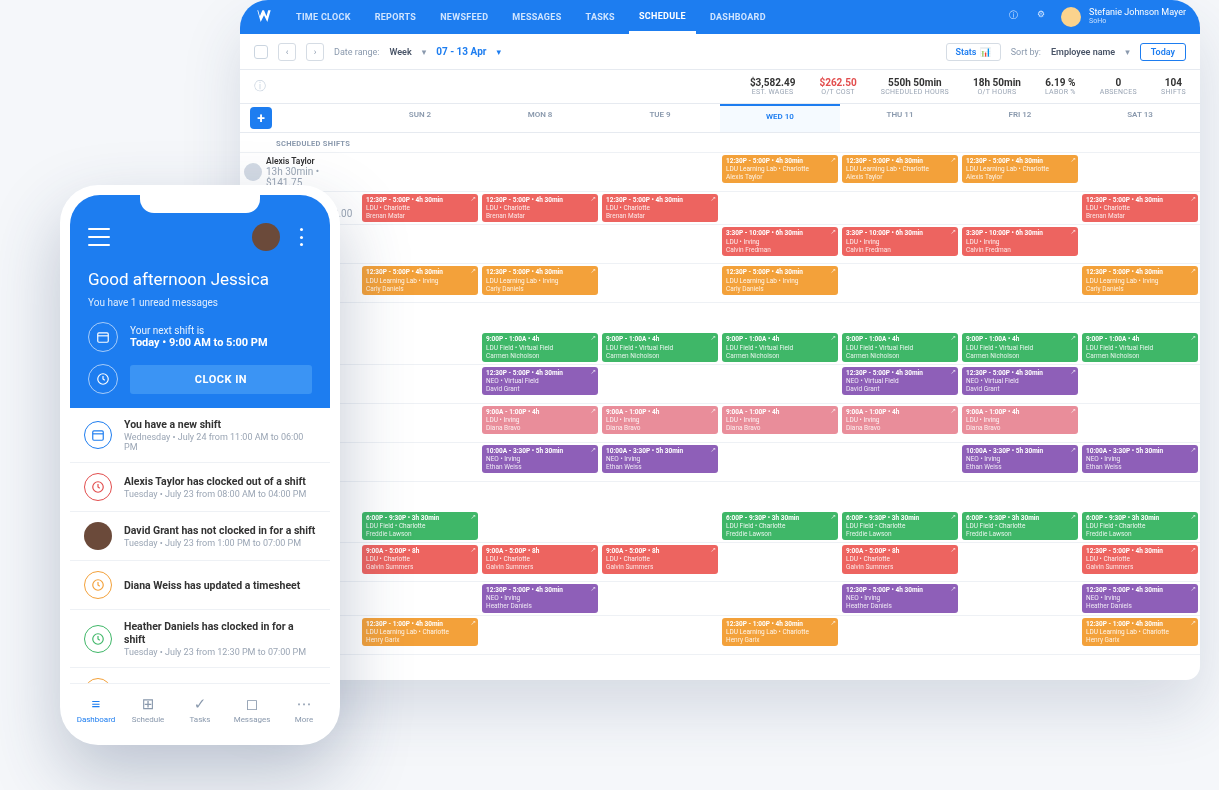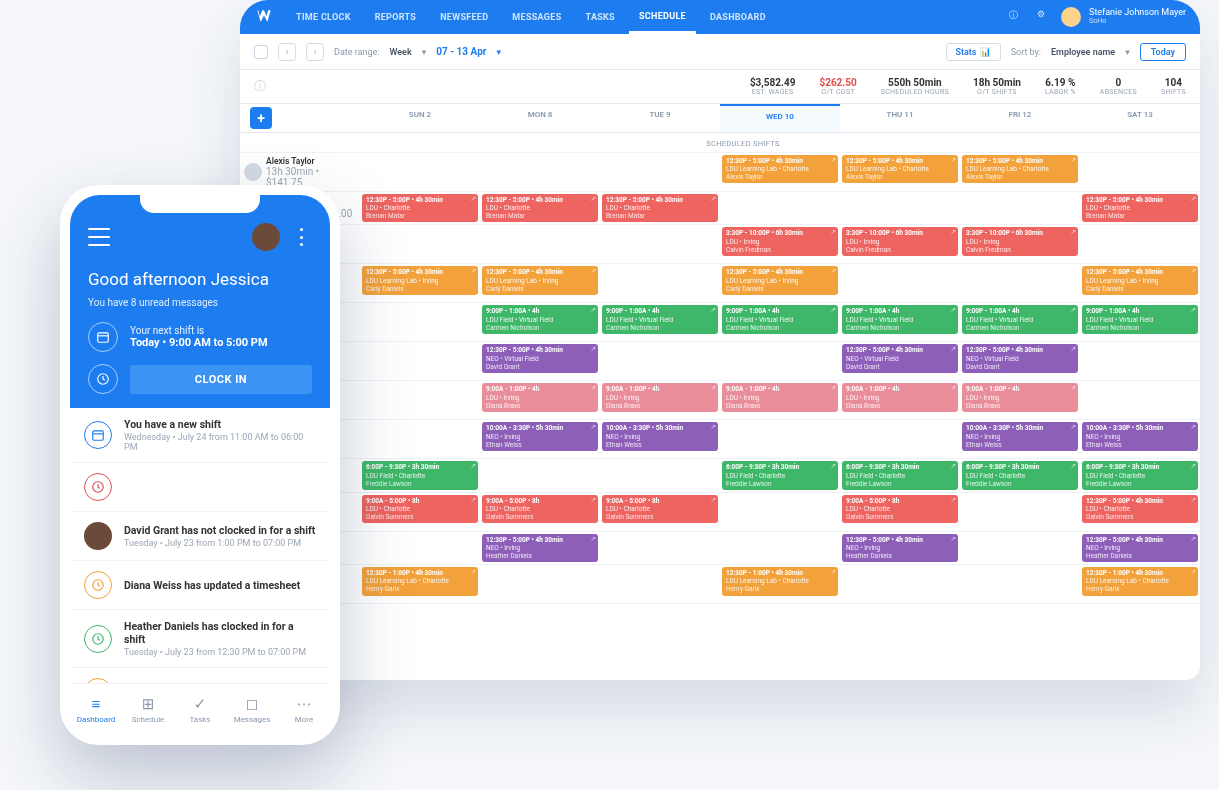--- a/index.html
+++ b/index.html
@@ -34,35 +34,35 @@
 .metric .t { font-size:7px; color:#9aa5b4; letter-spacing:.3px; }
 
 .dayhdr { display:grid; grid-template-columns: 120px repeat(7, 1fr); border-bottom:1px solid #e6eaf0; }
 .dayhdr > div { padding:6px 4px; text-align:center; font-size:8px; color:#8a99ad; font-weight:600; }
 .dayhdr > div:first-child { text-align:left; }
 .dayhdr .today-col { color:#1d7df0; border-top:2px solid #1d7df0; background:#f5faff; }
 
 .addbtn { width:22px;height:22px;background:#1d7df0;border-radius:4px;color:#fff;display:flex;align-items:center;justify-content:center;font-size:14px;font-weight:700;cursor:pointer;position:absolute;left:10px;}
 .leftcol-add { position:relative; height:28px; display:flex; align-items:center; }
 
-.section-title { font-size:7.5px; font-weight:400; color:#8a99ad; padding:6px 10px 4px 56px; letter-spacing:.3px; border-bottom:1px solid #eef1f5;text-align:center; }
+.section-title { font-size:7.5px; font-weight:700; color:#8a99ad; padding:6px 10px 4px 36px; letter-spacing:.3px; border-bottom:1px solid #eef1f5; }
 
 .grid-body { flex:1; overflow:auto; }
 .emp-row { display:grid; grid-template-columns:120px repeat(7,1fr); border-bottom:1px solid #eef1f5; min-height:30px; }
 .emp-cell { padding:3px 4px; display:flex; align-items:center; gap:4px; overflow:hidden;}
 .emp-cell .av { width:18px;height:18px;border-radius:50%;background:#d3dae4;flex-shrink:0; }
 .emp-cell .nm { font-size:8.5px; font-weight:600; color:#333; white-space:nowrap; overflow:hidden; text-overflow:ellipsis;}
 .emp-cell .sub { font-size:10px; color:#9aa5b4; }
 .slot { padding:2px; }
 .shift { border-radius:3px; padding:2px 4px; font-size:6.5px; line-height:1.25; color:#fff; position:relative; overflow:hidden; cursor:pointer;}
 .shift .t1 { font-weight:700; white-space:nowrap; }
 .shift .t2 { opacity:.9; white-space:nowrap; overflow:hidden; text-overflow:ellipsis;}
 .shift .t3 { opacity:.85; white-space:nowrap; overflow:hidden; text-overflow:ellipsis;}
 .shift .lnk { position:absolute; top:1px; right:2px; font-size:7px; opacity:.7;}
-.c-orange{background:#f3a13a;} .c-red{background:#ed6460;} .c-green{background:#3fb768;} .c-purple{background:#8e5fb8;} .c-pink{background:#e98d9a;}
+.c-orange{background:#f3a13a;} .c-red{background:#ed6460;} .c-green{background:#3fb768;margin-top:28px;} .c-purple{background:#8e5fb8;} .c-pink{background:#e98d9a;}
 
 
 .phone { position:absolute; left:60px; top:185px; width:280px; height:560px; background:#fff; border-radius:38px; box-shadow: 0 30px 70px rgba(40,60,100,.28); padding:10px; }
 .phone .notch { position:absolute; top:10px; left:50%; transform:translateX(-50%); width:120px; height:18px; background:#fff; border-radius:0 0 14px 14px; z-index:5;}
 .phone-screen { width:100%; height:100%; border-radius:30px; overflow:hidden; display:flex; flex-direction:column; background:#fff;}
 
 .ph-head { background:#1d7df0; color:#fff; padding:28px 18px 14px; }
 .ph-head .row1 { display:flex; align-items:center; justify-content:space-between; margin-bottom:18px;}
 .ph-head .menu-icn,.ph-head .dots-icn{width:22px;height:18px;cursor:pointer;display:flex;flex-direction:column;justify-content:space-between;}
 .ph-head .menu-icn span{height:2px;background:#fff;border-radius:1px;}
@@ -151,21 +151,21 @@
         <div class="metric">
           <div class="v red">$262.50</div>
           <div class="t">O/T COST</div>
         </div>
         <div class="metric">
           <div class="v">550h 50min</div>
           <div class="t">SCHEDULED HOURS</div>
         </div>
         <div class="metric">
           <div class="v">18h 50min</div>
-          <div class="t">O/T SHIFTS</div>
+          <div class="t">O/T HOURS</div>
         </div>
         <div class="metric">
           <div class="v">6.19 %</div>
           <div class="t">LABOR %</div>
         </div>
         <div class="metric">
           <div class="v">0</div>
           <div class="t">ABSENCES</div>
         </div>
         <div class="metric">
@@ -735,21 +735,21 @@
         <div style="display:flex;align-items:center;gap:10px">
           <span class="av"></span>
           <div class="dots-icn">
               <span></span>
               <span></span>
               <span></span>
             </div>
         </div>
       </div>
       <h1>Good afternoon Jessica</h1>
-      <div class="sub">You have 8 unread messages</div>
+      <div class="sub">You have 1 unread messages</div>
       <div class="ph-next">
         <div class="ic">
             <svg width="14" height="14" viewBox="0 0 24 24" fill="none" stroke="#fff" stroke-width="2">
               <rect x="3" y="5" width="18" height="16" rx="2"></rect>
               <line x1="3" y1="10" x2="21" y2="10"></line>
             </svg>
           </div>
         <div class="txt">
           <div class="a">Your next shift is</div>
           <div class="b">Today • 9:00 AM to 5:00 PM</div>
@@ -778,20 +778,24 @@
             <div class="meta">Wednesday • July 24 from 11:00 AM to 06:00 PM</div>
           </div>
         </div>
         <div class="feed-item">
           <div class="ic red">
             <svg width="14" height="14" viewBox="0 0 24 24" fill="none" stroke="currentColor" stroke-width="2">
               <circle cx="12" cy="12" r="9"></circle>
               <path d="M12 7v5l3 2"></path>
             </svg>
           </div>
+          <div class="body">
+            <div class="title">Alexis Taylor has clocked out of a shift</div>
+            <div class="meta">Tuesday • July 23 from 08:00 AM to 04:00 PM</div>
+          </div>
         </div>
         <div class="feed-item">
           <div class="ic av-img"></div>
           <div class="body">
             <div class="title">David Grant has not clocked in for a shift</div>
             <div class="meta">Tuesday • July 23 from 1:00 PM to 07:00 PM</div>
           </div>
         </div>
         <div class="feed-item">
           <div class="ic orange">

